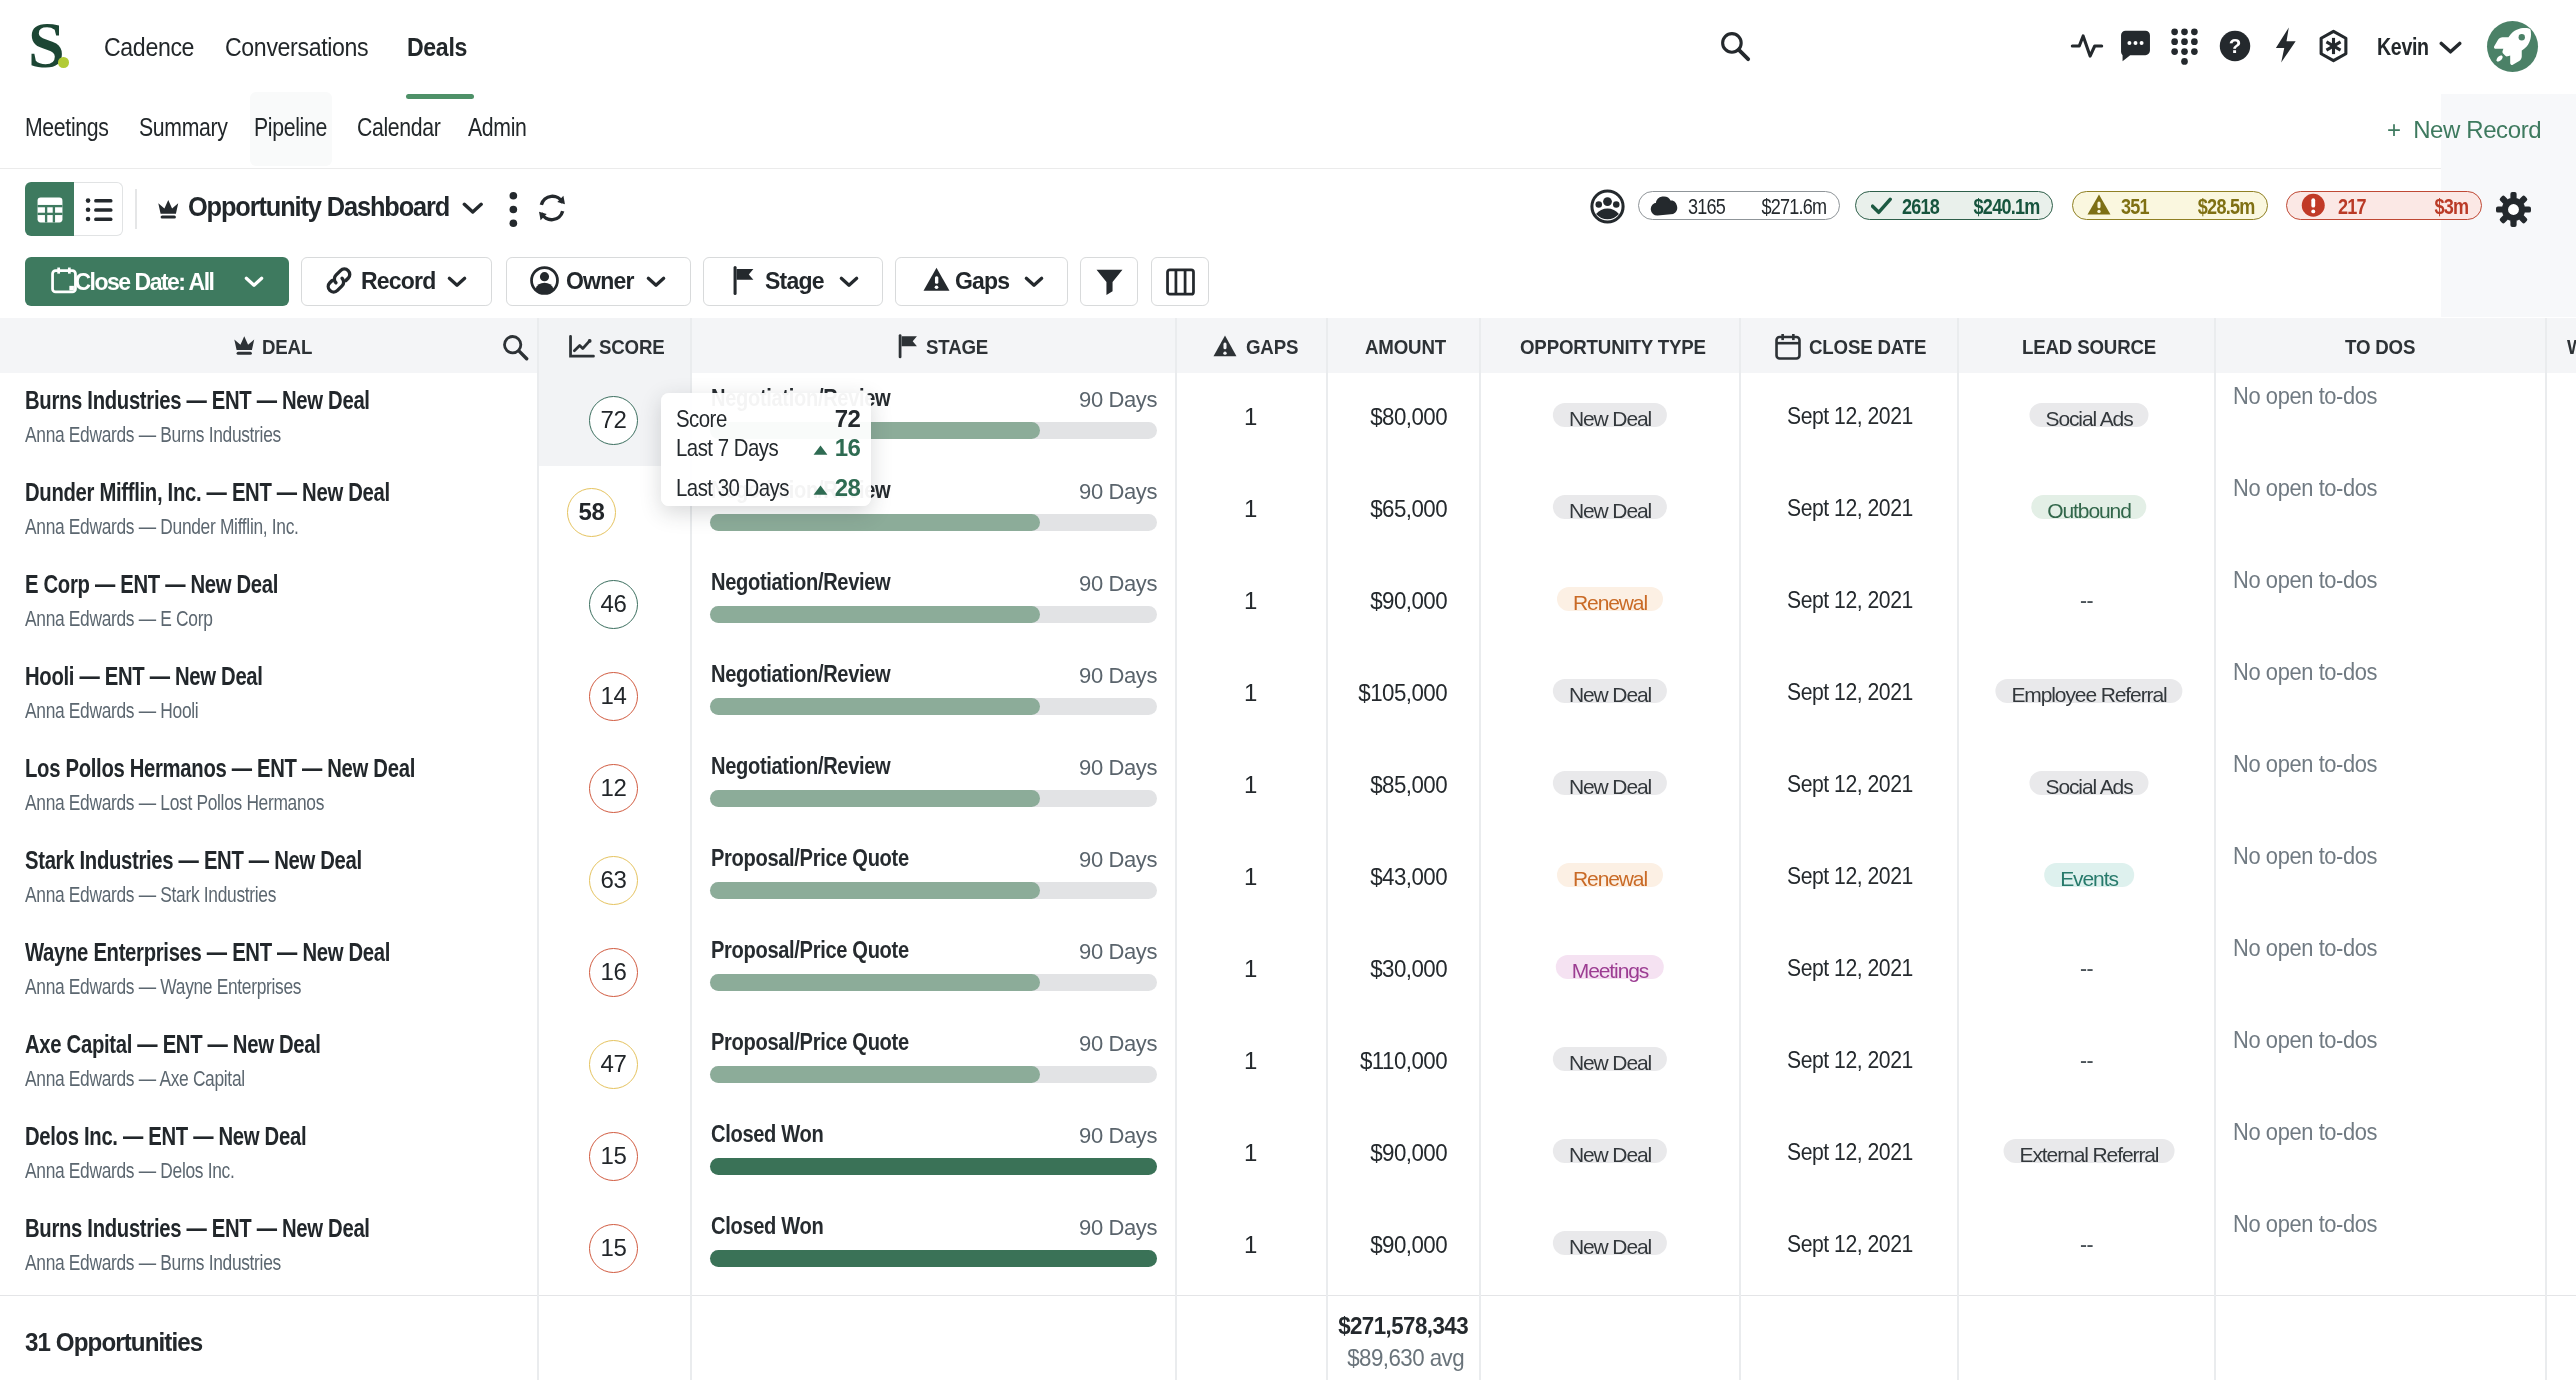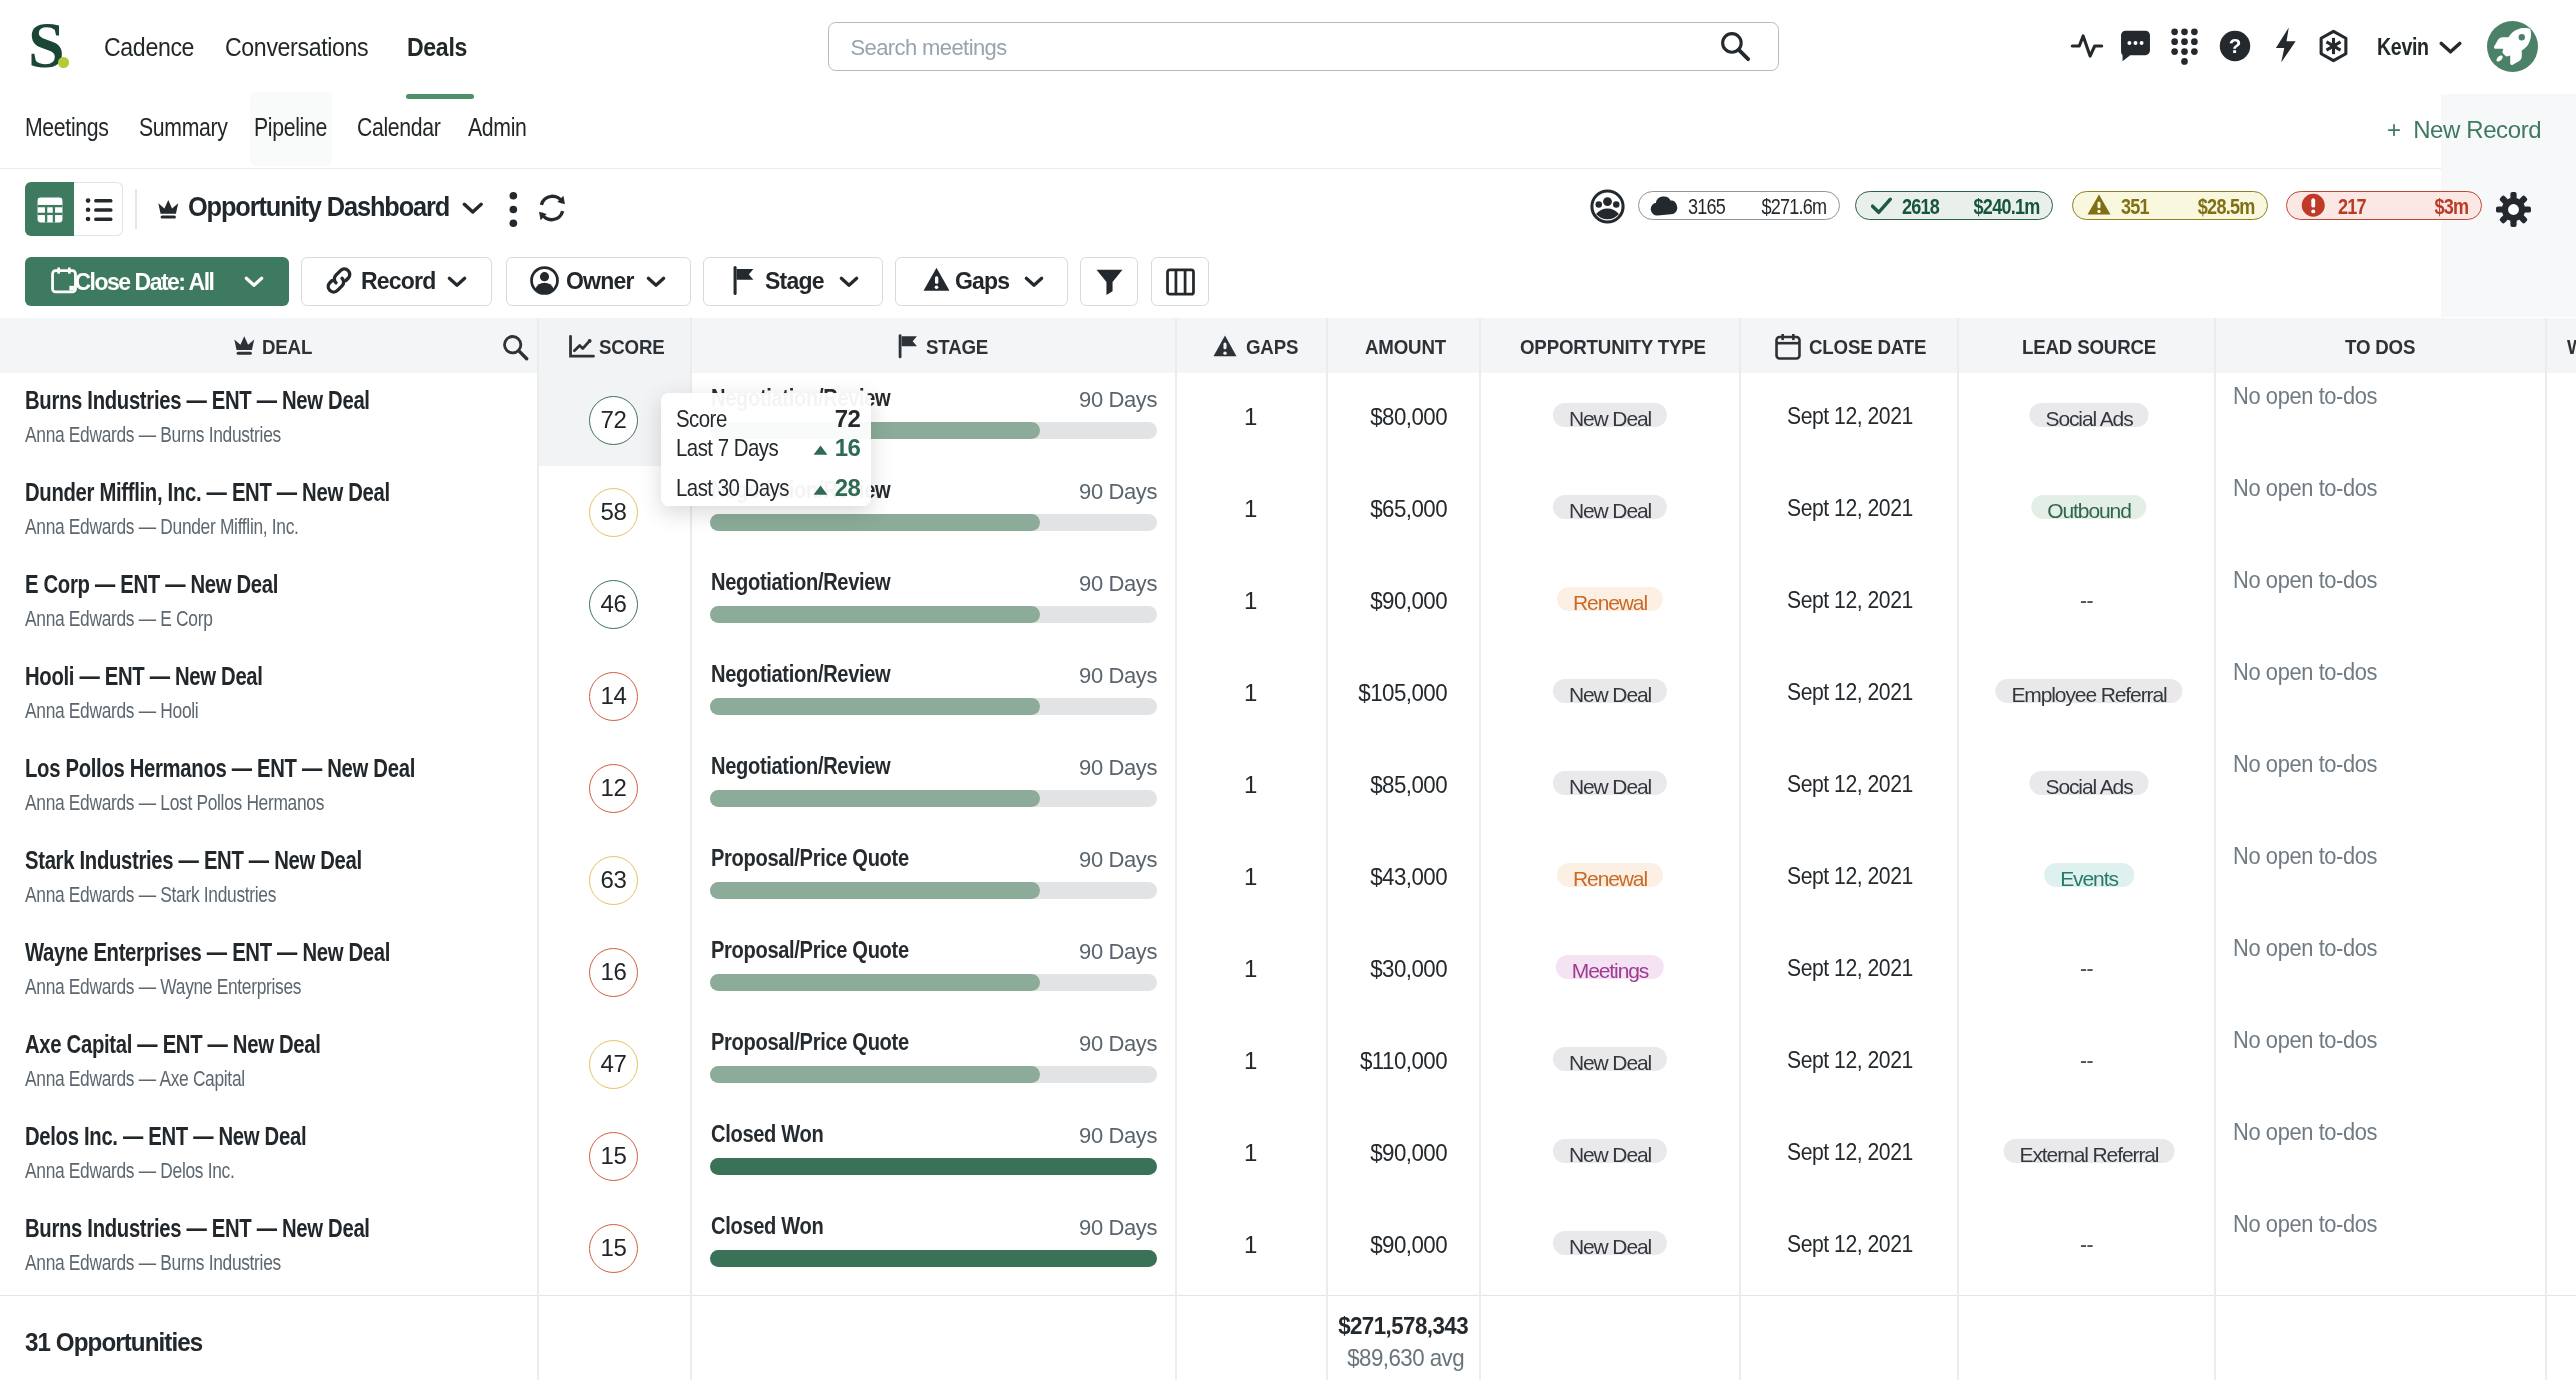--- a/index.html
+++ b/index.html
@@ -101,23 +101,20 @@
   <div class="nav1" style="left:104px;">Cadence</div>
   <div class="nav1" style="left:225px;">Conversations</div>
   <div class="nav1" style="left:407px; font-weight:bold;">Deals</div>
   <div class="dealsUL"></div>
   <div class="pipeHover"></div>
   <div class="nav2" style="left:25px;">Meetings</div>
   <div class="nav2" style="left:139px;">Summary</div>
   <div class="nav2" style="left:254px;">Pipeline</div>
   <div class="nav2" style="left:357px;">Calendar</div>
   <div class="nav2" style="left:468px;">Admin</div>
-  <div id="search">
-      <span>Search meetings</span>
-    </div>
   <div class="kevin">Kevin</div>
   <div class="avatar"></div>
   <div class="newRec">+&nbsp;&nbsp;New Record</div>
 
   <div class="tglGrid"></div>
   <div class="tglList"></div>
   <div class="tbDivider"></div>
   <div class="obTitle">Opportunity Dashboard</div>
 
   <div class="pill" style="left:1638px; width:202px; background:#fff; border:1.5px solid #8f9599;">
@@ -191,21 +188,21 @@
     </div>
   <div class="gap1" style="left:1244px; top:403px;">1</div>
   <div class="amt" style="left:1217px; top:403px;">$80,000</div>
   <div class="tpill pGray" style="left:1610px; top:403px; transform:translateX(-50%); padding:0 16px;">New Deal</div>
   <div class="cdate" style="left:1787px; top:403px;">Sept 12, 2021</div>
   <div class="tpill pGray" style="left:2089px; top:403px; transform:translateX(-50%); padding:0 16px;">Social Ads</div>
   <div class="todo" style="left:2233px; top:383px;">No open to-dos</div>
 
   <div class="rowTitle" style="left:25px; top:477px;">Dunder Mifflin, Inc. — ENT — New Deal</div>
   <div class="rowSub" style="left:25px; top:514px;">Anna Edwards — Dunder Mifflin, Inc.</div>
-  <div class="circ cY" style="left:589px; top:488px;">58</div>
+  <div class="circ cY" style="left:567px; top:488px;font-weight:bold;">58</div>
   <div class="stg" style="left:711px; top:476px;">Negotiation/Review</div>
   <div class="d90" style="left:1004px; top:479px; width:153px; text-align:right;">90 Days</div>
   <div class="track" style="left:710px; top:514px;">
       <div class="fill" style="width:330px;"></div>
     </div>
   <div class="gap1" style="left:1244px; top:495px;">1</div>
   <div class="amt" style="left:1217px; top:495px;">$65,000</div>
   <div class="tpill pGray" style="left:1610px; top:495px; transform:translateX(-50%); padding:0 16px;">New Deal</div>
   <div class="cdate" style="left:1787px; top:495px;">Sept 12, 2021</div>
   <div class="tpill pGreen" style="left:2089px; top:495px; transform:translateX(-50%); padding:0 16px;">Outbound</div>

